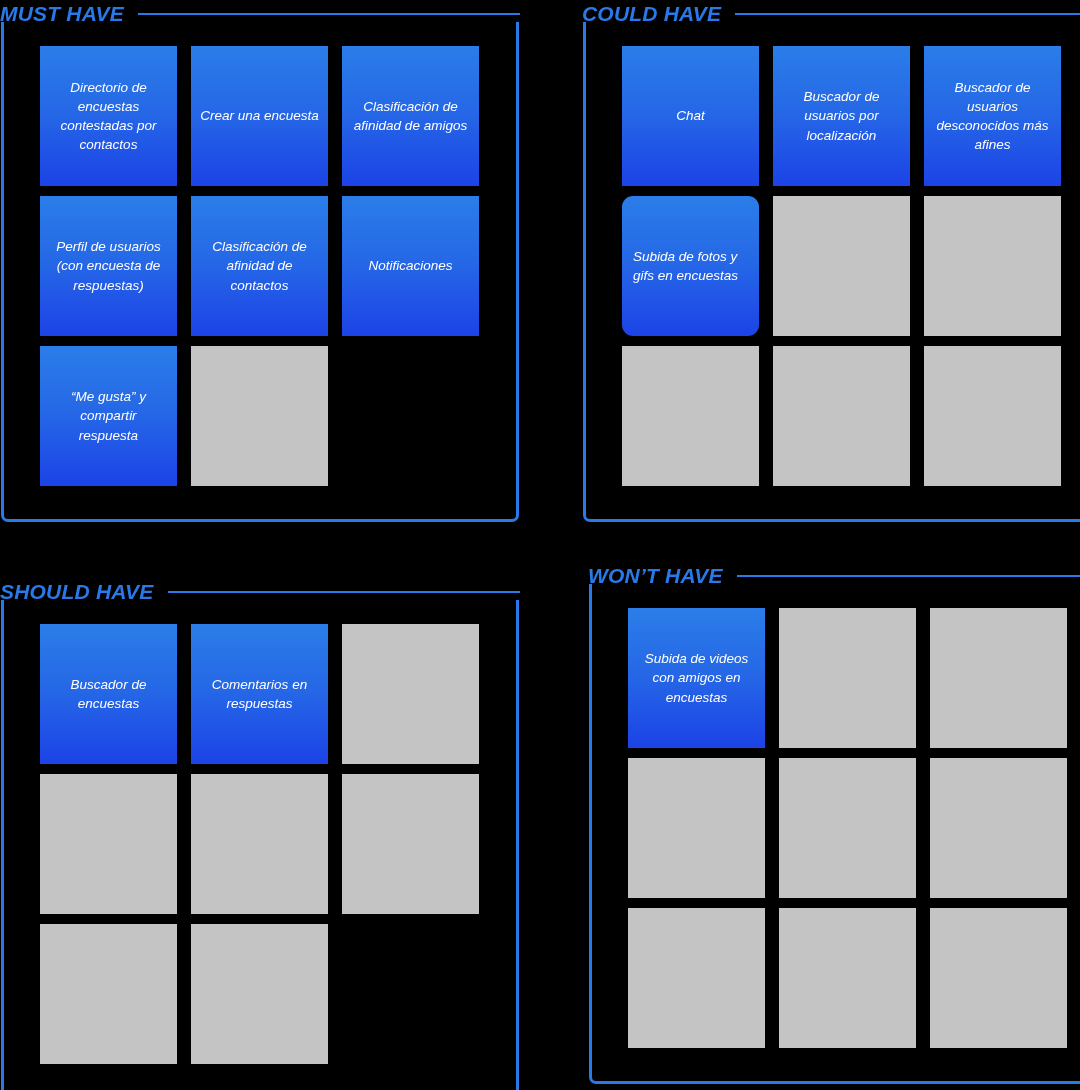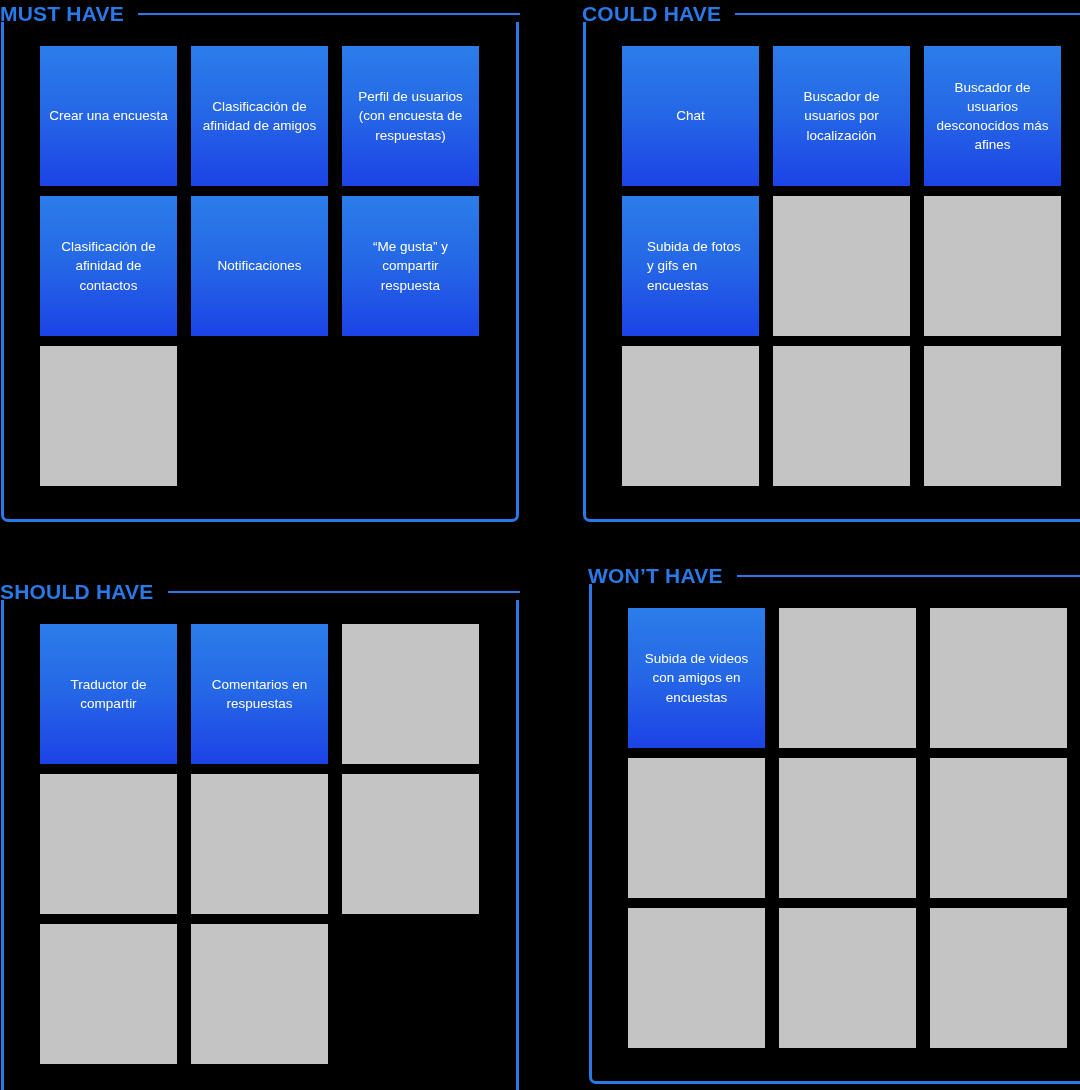--- a/index.html
+++ b/index.html
@@ -18,20 +18,21 @@
     position: relative;
     width: 1080px;
     height: 1090px;
   }
 
   
   .quadrant {
     position: absolute;
     width: 520px;
     height: 524px;
+    font-style: italic;
   }
   .q-must    { left: 0px;   top: 0px; }
   .q-could   { left: 582px; top: 0px; }
   .q-should  { left: 0px;   top: 562px; margin-top: 16px; }
   .q-wont    { left: 588px; top: 562px; }
 
   
   .q-head {
     position: absolute;
     left: 0;
@@ -99,41 +100,45 @@
   }
   .card.filled {
     background: linear-gradient(180deg, #2B7DE9 0%, #2567E6 48%, #1C43E6 100%);
   }
   .card.empty {
     background: #C4C4C4;
   }
   .card.align-left {
     justify-content: flex-start;
     text-align: left;
-    padding-left: 25px;
+    padding-left: 11px;
+    border-radius: 11px;
   }
   .card-text {
     display: block;
     width: 100%;
   }
   .card.align-left .card-text { text-align: left; }
 </style>
 </head>
 <body>
 
 <div class="board">
 
   <section class="quadrant q-must">
     <div class="q-head">
       <span class="q-title">MUST HAVE</span>
       <span class="q-rule"></span>
     </div>
     <div class="q-frame"></div>
     <div class="grid">
       <div class="card filled">
+          <span class="card-text">Directorio de encuestas contestadas por contactos</span>
+        </div>
+      <div class="card filled">
           <span class="card-text">Crear una encuesta</span>
         </div>
       <div class="card filled">
           <span class="card-text">Clasificación de afinidad de amigos</span>
         </div>
       <div class="card filled">
           <span class="card-text">Perfil de usuarios (con encuesta de respuestas)</span>
         </div>
       <div class="card filled">
           <span class="card-text">Clasificación de afinidad de contactos</span>
@@ -188,21 +193,21 @@
   </section>
 
   <section class="quadrant q-should">
     <div class="q-head">
       <span class="q-title">SHOULD HAVE</span>
       <span class="q-rule"></span>
     </div>
     <div class="q-frame"></div>
     <div class="grid">
       <div class="card filled">
-          <span class="card-text">Traductor de compartir</span>
+          <span class="card-text">Buscador de encuestas</span>
         </div>
       <div class="card filled">
           <span class="card-text">Comentarios en respuestas</span>
         </div>
       <div class="card empty">
           <span class="card-text"></span>
         </div>
       <div class="card empty">
           <span class="card-text"></span>
         </div>

